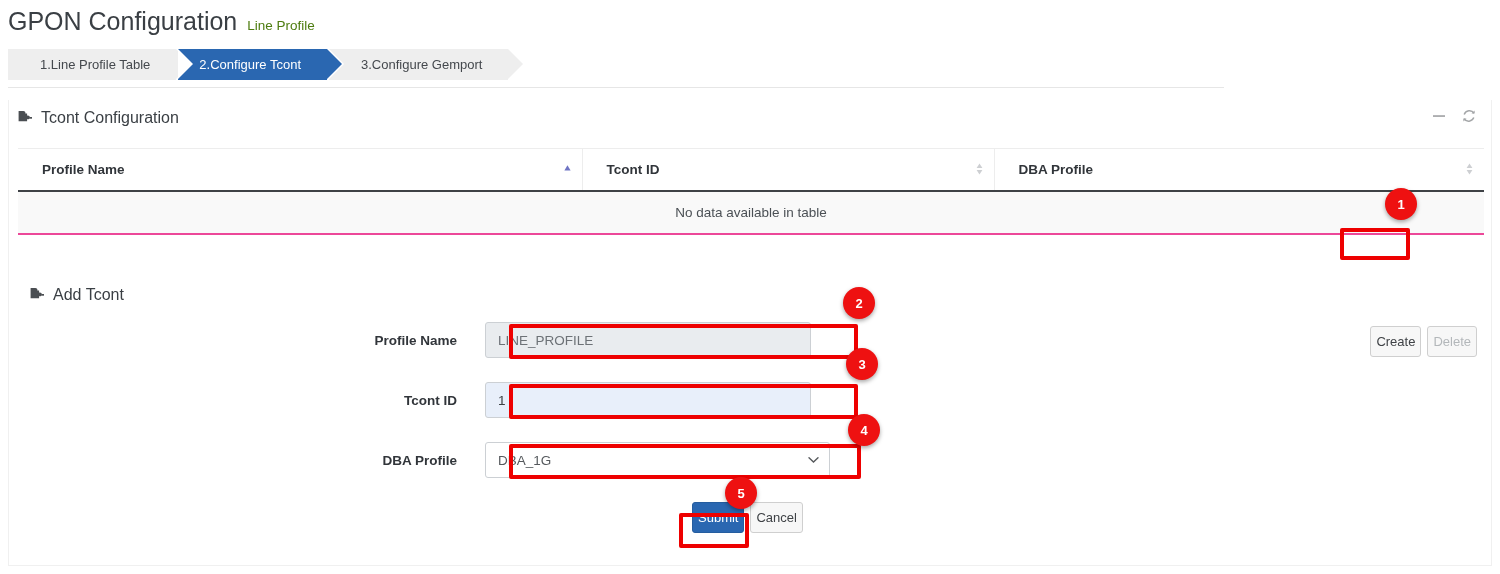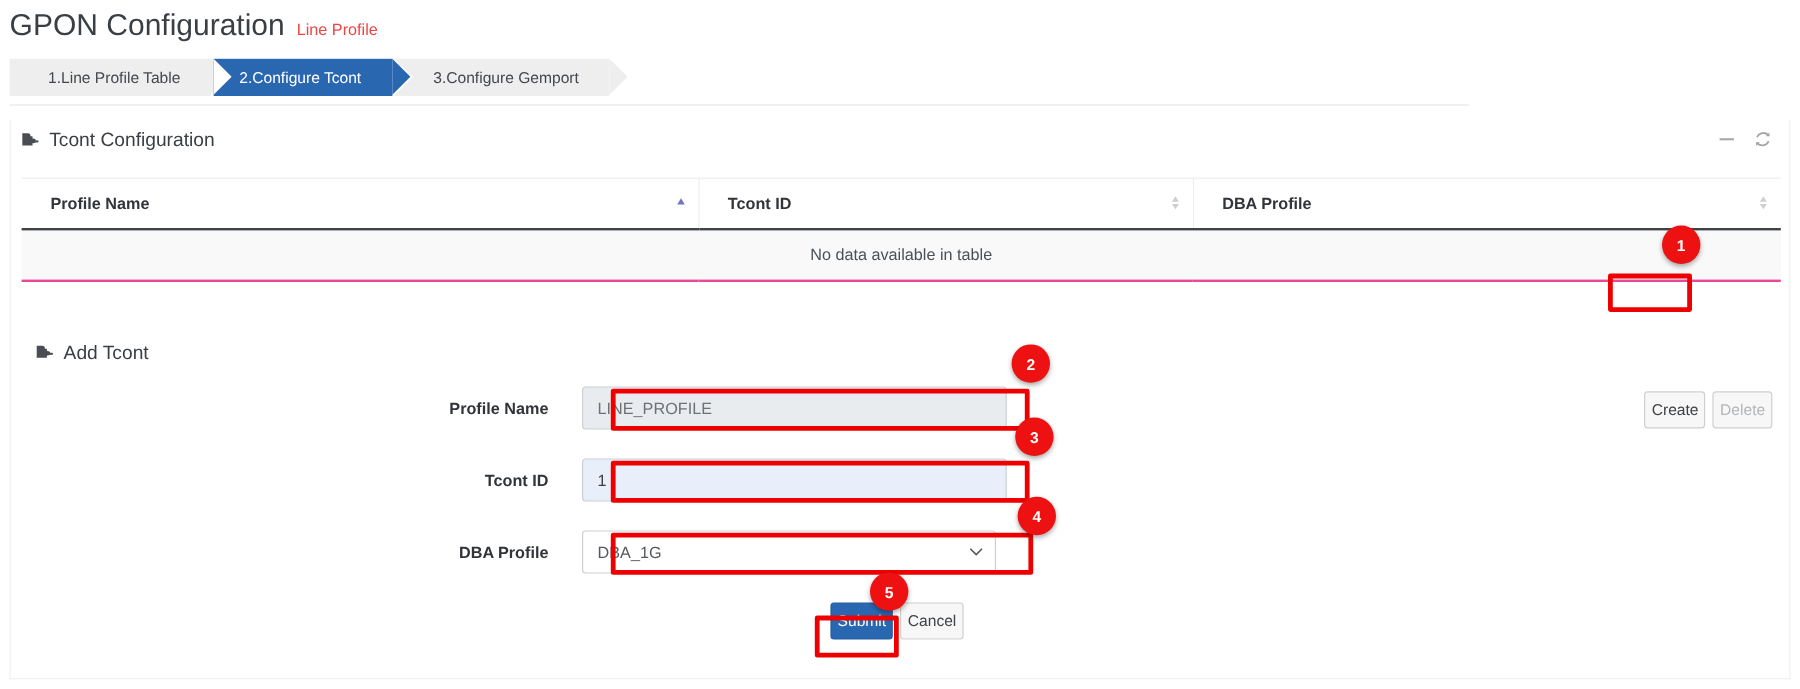--- a/index.html
+++ b/index.html
@@ -53,21 +53,21 @@
     z-index: 2;
   }
   .page-title {
     font-size: 25px;
     color: #3a3f44;
     font-weight: normal;
     line-height: 1.1;
   }
   .page-subtitle {
     font-size: 13.5px;
-    color: #ef4444;
+    color: #4d7c0f;
     font-weight: normal;
   }
 
   
   .steps {
     position: absolute;
     left: 8px; top: 49px;
     height: 31px;
     display: flex;
     align-items: stretch;
@@ -248,21 +248,21 @@
   }
   .form-label {
     width: 476px;
     text-align: right;
     padding-right: 28px;
     font-size: 13.5px;
     font-weight: bold;
     color: #31353a;
   }
   .ctrl {
-    width: 354px;
+    width: 326px;
     height: 36px;
     font-family: "Liberation Sans", sans-serif;
     font-size: 13.5px;
     color: #55595d;
     padding: 0 12px;
     border: 1px solid #ccd0d4;
     border-radius: 3px;
     background: #ffffff;
     outline: none;
   }

